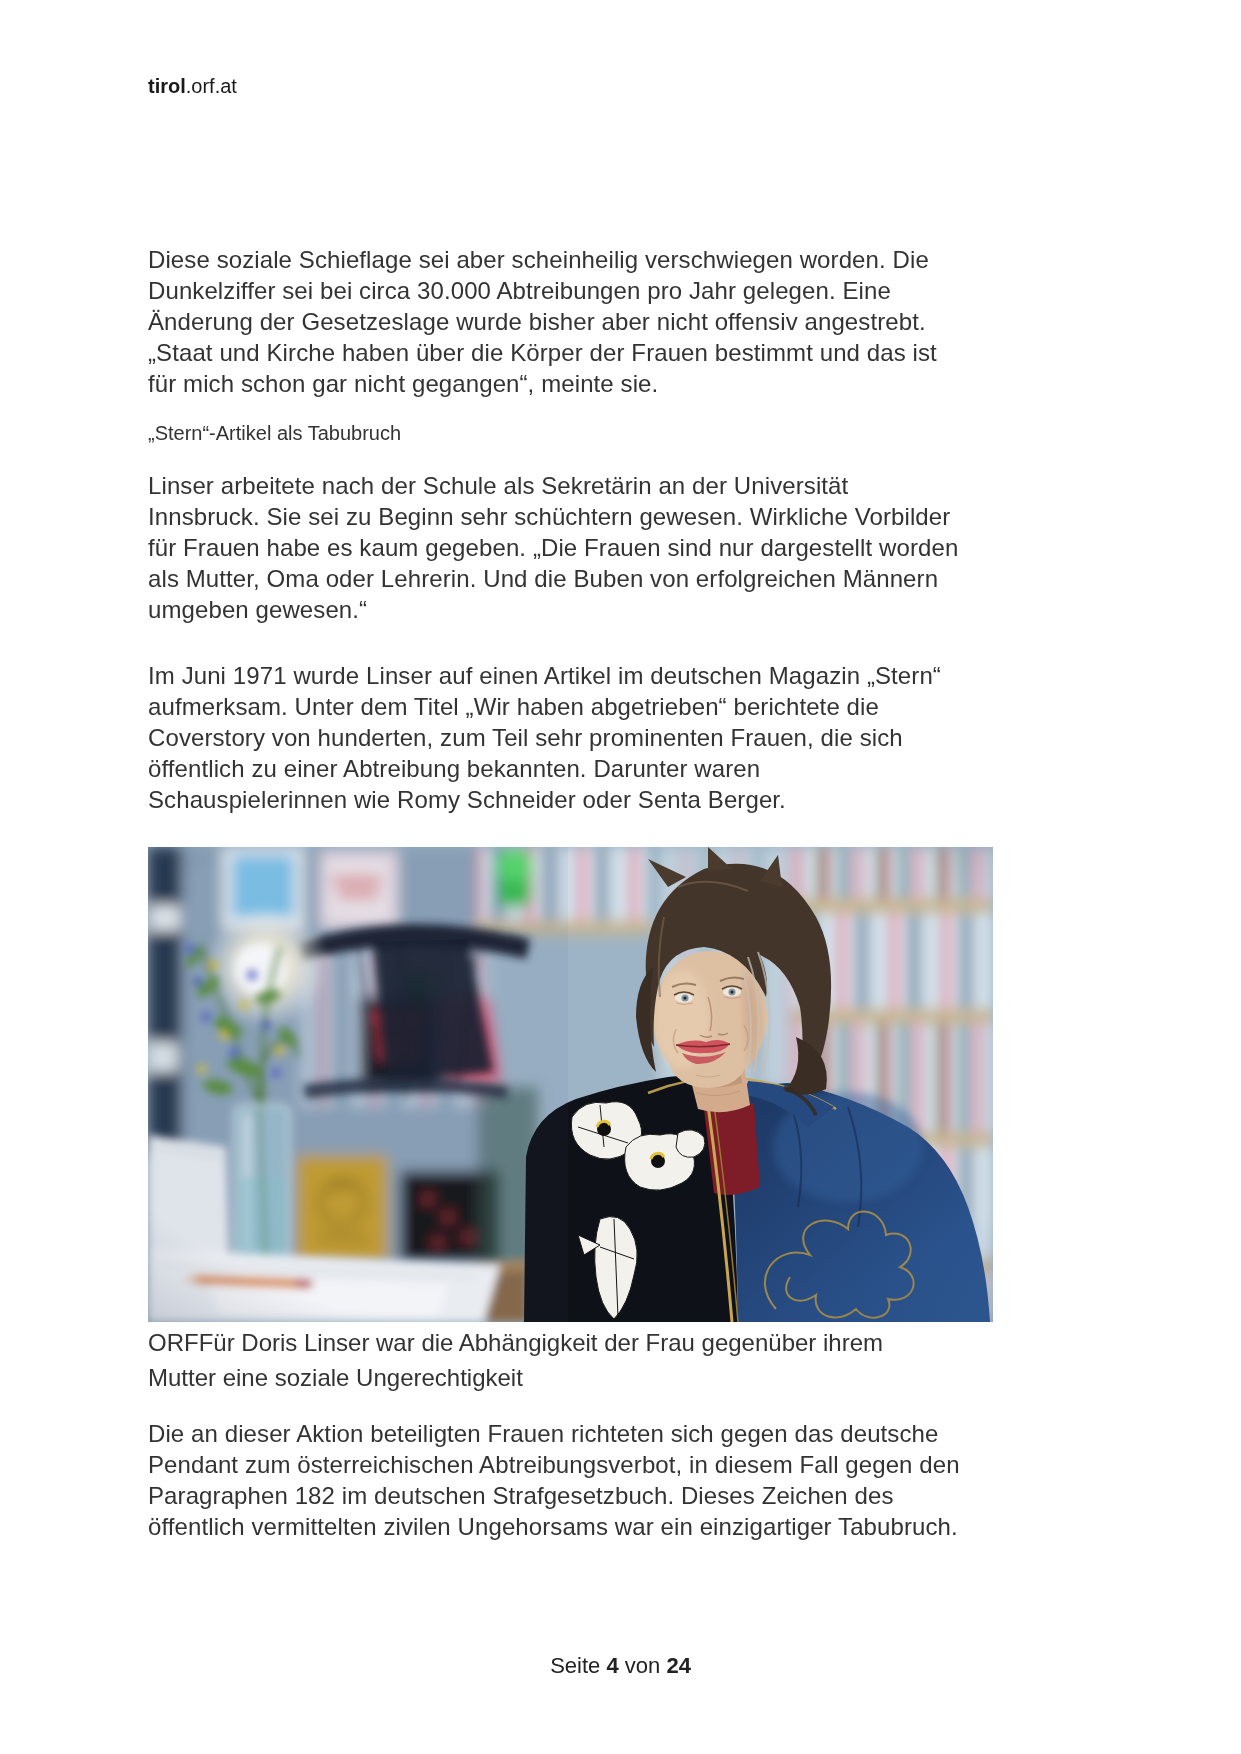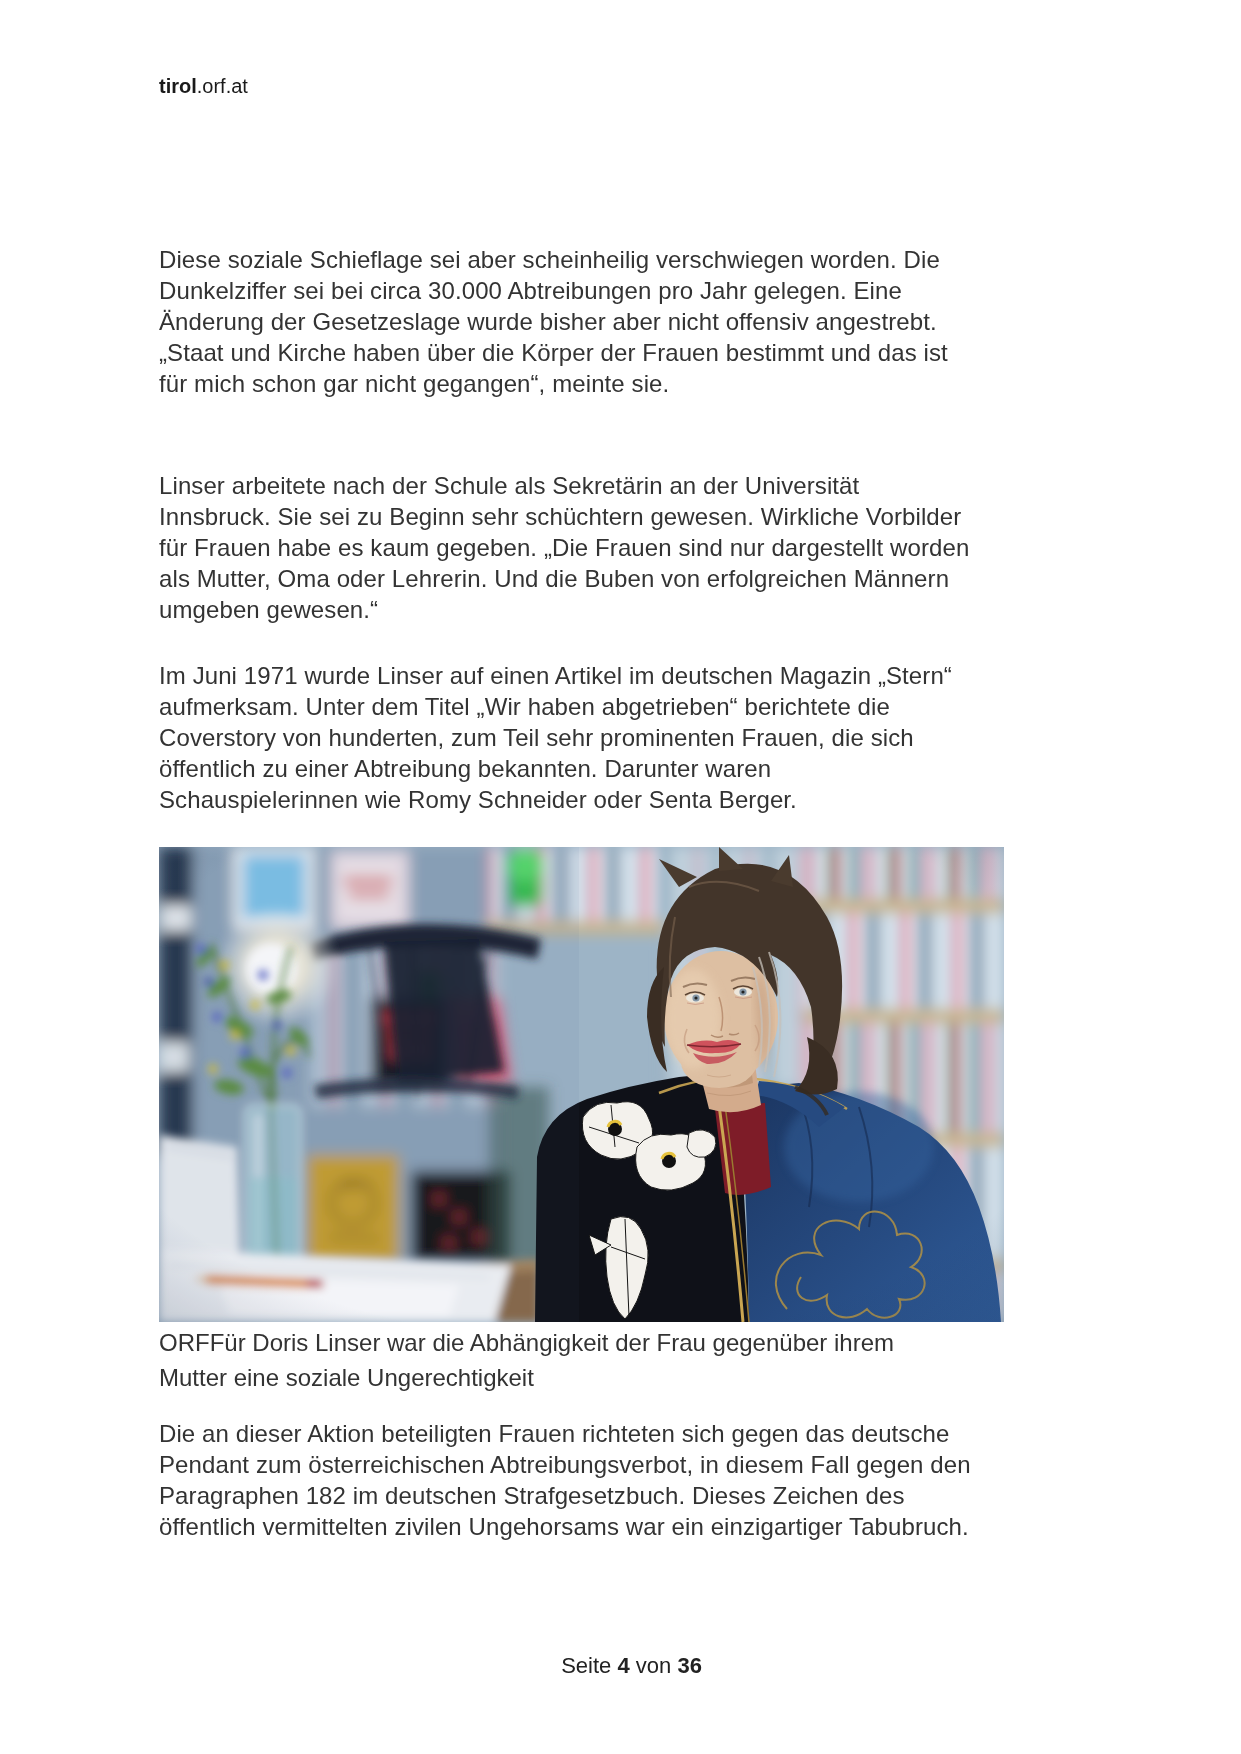--- a/index.html
+++ b/index.html
@@ -1,20 +1,20 @@
 <!DOCTYPE html>
 <html><head>
 <meta charset="utf-8">
 <style>
   html,body{margin:0;padding:0;background:#fff;}
   .page{
     position:relative;width:1241px;height:1754px;background:#ffffff;
     font-family:"Liberation Sans",sans-serif;color:#333333;overflow:hidden;
   }
-  .abs{position:absolute;left:148px;width:940px;margin-left:11px;}
+  .abs{position:absolute;left:148px;width:940px;}
   .brand{top:73px;font-size:20px;line-height:26px;color:#1a1a1a;}
   .brand .b{font-weight:bold;}
   .para{font-size:24px;line-height:31px;white-space:pre-line;letter-spacing:0.1px;}
   .p1{top:244px;}
   .p2{top:470px;}
   .p3{top:660px;}
   .p4{top:1418px;}
   .subhead{font-size:20px;line-height:24px;white-space:pre-line;}
   .h3a{top:421px;}
   .h3b{top:1571px;}
@@ -29,20 +29,21 @@
 <div class="page">
 
   <div class="abs brand"><span class="b">tirol</span><span>.orf.at</span></div>
 
   <div class="abs para p1">Diese soziale Schieflage sei aber scheinheilig verschwiegen worden. Die
 Dunkelziffer sei bei circa 30.000 Abtreibungen pro Jahr gelegen. Eine
 Änderung der Gesetzeslage wurde bisher aber nicht offensiv angestrebt.
 „Staat und Kirche haben über die Körper der Frauen bestimmt und das ist
 für mich schon gar nicht gegangen“, meinte sie.</div>
 
+  <div class="abs subhead h3a">„Stern“-Artikel als Tabubruch</div>
 
   <div class="abs para p2">Linser arbeitete nach der Schule als Sekretärin an der Universität
 Innsbruck. Sie sei zu Beginn sehr schüchtern gewesen. Wirkliche Vorbilder
 für Frauen habe es kaum gegeben. „Die Frauen sind nur dargestellt worden
 als Mutter, Oma oder Lehrerin. Und die Buben von erfolgreichen Männern
 umgeben gewesen.“</div>
 
   <div class="abs para p3">Im Juni 1971 wurde Linser auf einen Artikel im deutschen Magazin „Stern“
 aufmerksam. Unter dem Titel „Wir haben abgetrieben“ berichtete die
 Coverstory von hunderten, zum Teil sehr prominenten Frauen, die sich
@@ -264,16 +265,16 @@
   <div class="abs para p4">Die an dieser Aktion beteiligten Frauen richteten sich gegen das deutsche
 Pendant zum österreichischen Abtreibungsverbot, in diesem Fall gegen den
 Paragraphen 182 im deutschen Strafgesetzbuch. Dieses Zeichen des
 öffentlich vermittelten zivilen Ungehorsams war ein einzigartiger Tabubruch.</div>
 
 
   <div class="abs footer">
     <span>Seite</span>
     <span class="b">4</span>
     <span>von</span>
-    <span class="b">36</span>
+    <span class="b">24</span>
   </div>
 
 </div>
 
 </body></html>

